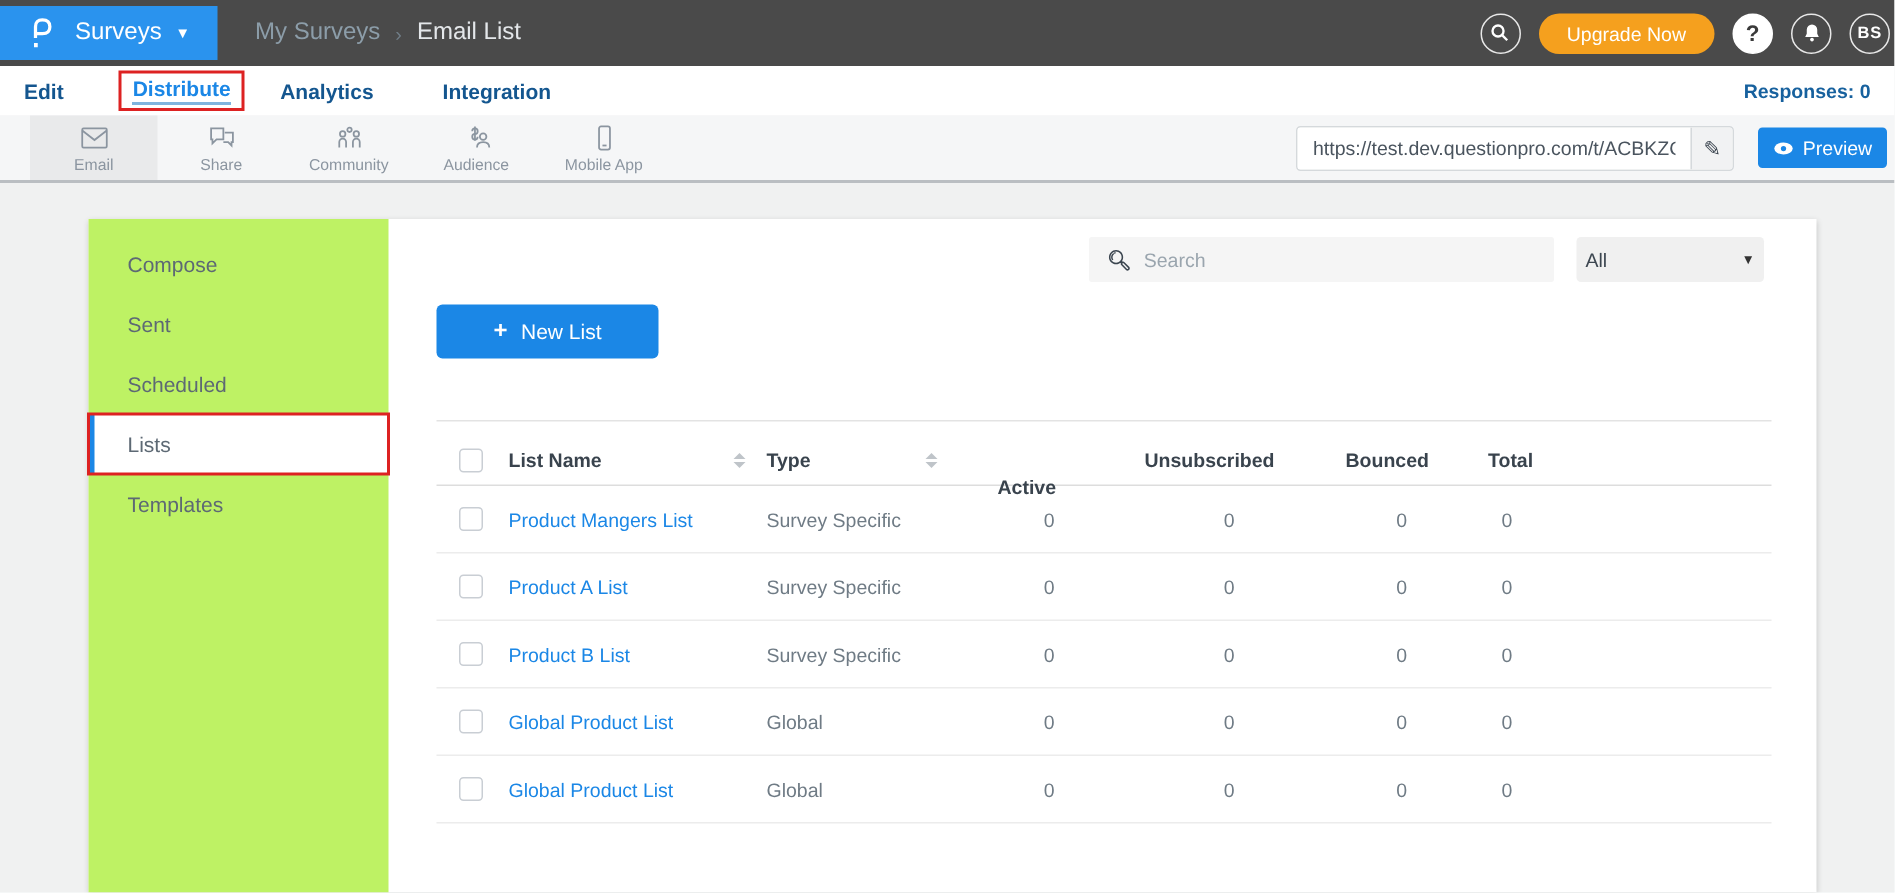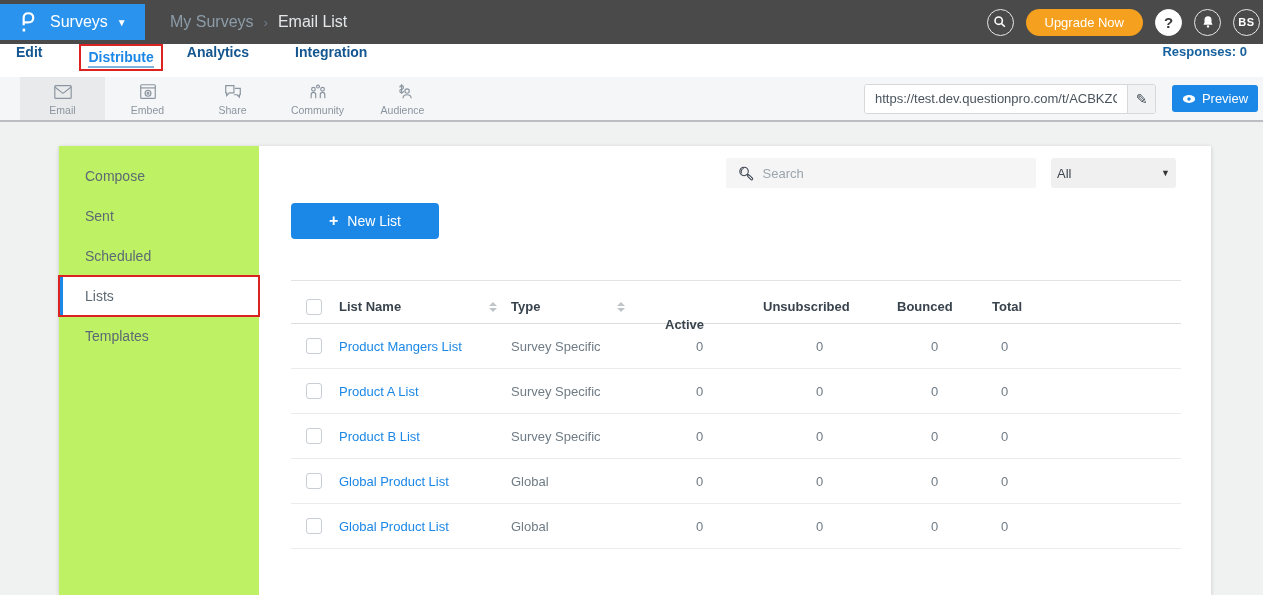--- a/index.html
+++ b/index.html
@@ -17,21 +17,21 @@
   .crumb-link { color:#8C9DA9; }
   .crumb-sep { color:#707D87; font-size:13px; }
   .crumb-current { color:#E4E7EA; }
   .top-right { margin-left:auto; display:flex; align-items:center; gap:12px; padding-right:3px; }
   .circle-btn { width:27px; height:27px; border-radius:50%; border:1.5px solid #E8E8E8; display:flex; align-items:center; justify-content:center; cursor:pointer; }
   .circle-btn.solid { background:#fff; border-color:#fff; color:#3A3A3A; font-weight:bold; font-size:15px; }
   .circle-btn .init { color:#fff; font-size:11px; font-weight:bold; letter-spacing:.5px; }
   .upgrade { height:27px; padding:0 19px; background:#F5A01E; border:none; border-radius:14px; color:#fff; font-size:13px; font-family:inherit; cursor:pointer; }
 
   
-  .tabbar { height:33px; background:#fff; display:flex; align-items:flex-start; padding:0 16px; }
+  .tabbar { height:33px; background:#fff; display:flex; align-items:center; padding:0 16px; }
   .tab { font-size:14px; font-weight:bold; color:#14568F; margin-right:46px; cursor:pointer; }
   .tab-annotation { border:2px solid #DD2222; padding:2px 7px 3px; margin-right:24px; margin-left:-9px; }
   .tab.active { color:#1B87E6; margin-right:0; border-bottom:2px solid #7FB4DE; padding-bottom:1px; }
   .responses { margin-left:auto; font-size:13px; font-weight:bold; color:#17619E; }
 
   
   .toolbar { height:45px; background:#F5F6F7; border-bottom:2px solid #BABEC2; display:flex; align-items:stretch; padding-left:20px; }
   .tool { width:85px; display:flex; flex-direction:column; align-items:center; justify-content:center; gap:2px; cursor:pointer; }
   .tool.active { background:#E9EAEB; }
   .tool svg { width:22px; height:20px; stroke:#8B95A0; fill:none; stroke-width:1.3; }
@@ -133,29 +133,20 @@
   <div class="toolbar">
     <div class="tool active">
       <svg viewBox="0 0 24 22">
         <rect x="3" y="4" width="18" height="14" rx="1"></rect>
           <path d="M3 5.5 L12 12.5 L21 5.5"></path>
       </svg>
       <span class="tlabel">Email</span>
     </div>
     <div class="tool">
       <svg viewBox="0 0 24 22">
-        <rect x="4" y="3" width="16" height="15" rx="1"></rect>
-          <line x1="4" y1="6.5" x2="20" y2="6.5"></line>
-        <circle cx="12" cy="12.5" r="3.2"></circle>
-          <circle cx="12" cy="12.5" r="1"></circle>
-      </svg>
-      <span class="tlabel">Embed</span>
-    </div>
-    <div class="tool">
-      <svg viewBox="0 0 24 22">
         <path d="M4 4 h9 v8 h-5 l-3 3 v-3 h-1 z"></path>
           <path d="M14 7 h6 v7 h-1 v2.5 L16.5 14 H13"></path>
       </svg>
       <span class="tlabel">Share</span>
     </div>
     <div class="tool">
       <svg viewBox="0 0 24 22">
         <circle cx="7" cy="8" r="2"></circle>
           <circle cx="17" cy="8" r="2"></circle>
           <circle cx="12" cy="5" r="1.6"></circle>
@@ -165,20 +156,27 @@
       <span class="tlabel">Community</span>
     </div>
     <div class="tool">
       <svg viewBox="0 0 24 22">
         <path d="M8.5 6 q0-2 2-2 t2 2 q0 2-2 2 t-2 2 q0 2 2 2 t2-2"></path>
         <line x1="10.5" y1="2.5" x2="10.5" y2="13"></line>
         <circle cx="16.5" cy="10" r="2.4"></circle>
           <path d="M12 18 q0-4 4.5-4 t4.5 4"></path>
       </svg>
       <span class="tlabel">Audience</span>
+    </div>
+    <div class="tool">
+      <svg viewBox="0 0 24 22">
+        <rect x="8" y="2.5" width="8" height="17" rx="1.5"></rect>
+          <line x1="10.5" y1="16.5" x2="13.5" y2="16.5"></line>
+      </svg>
+      <span class="tlabel">Mobile App</span>
     </div>
     <div class="url-zone">
       <div class="url-box">
         <input type="text" value="https://test.dev.questionpro.com/t/ACBKZCrW" style="">
         <span class="url-edit">
             <span>✎</span>
           </span>
       </div>
       <button class="preview-btn">
         <svg viewBox="0 0 16 10">

